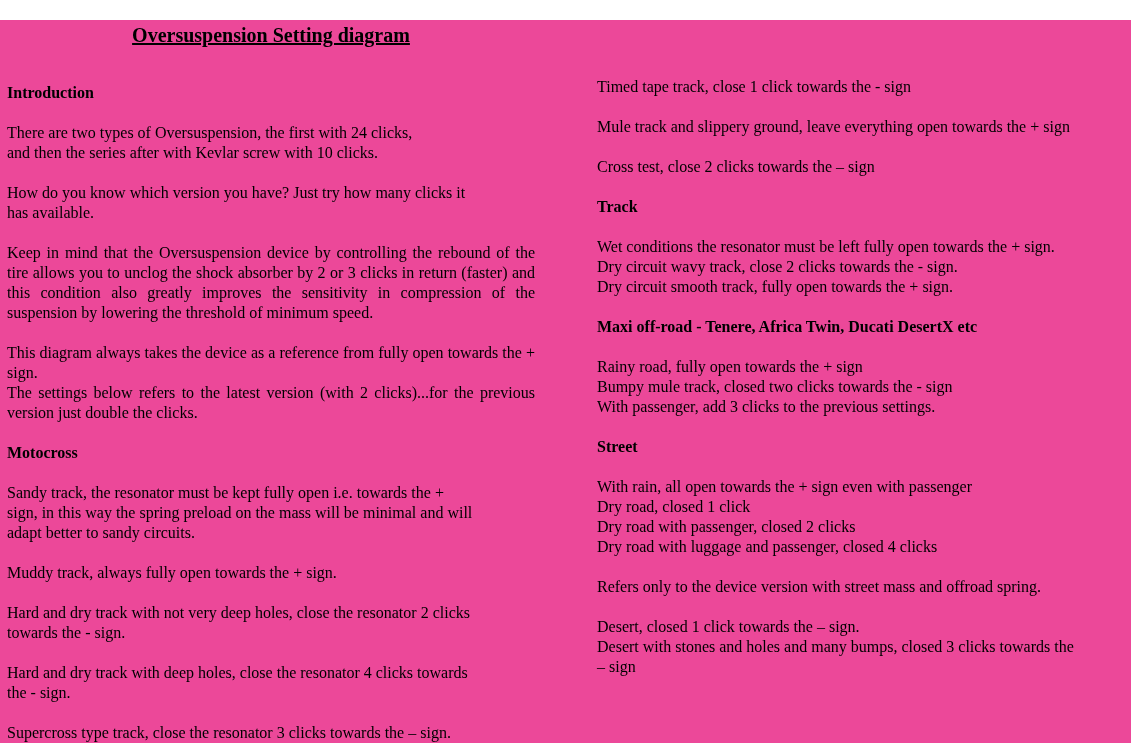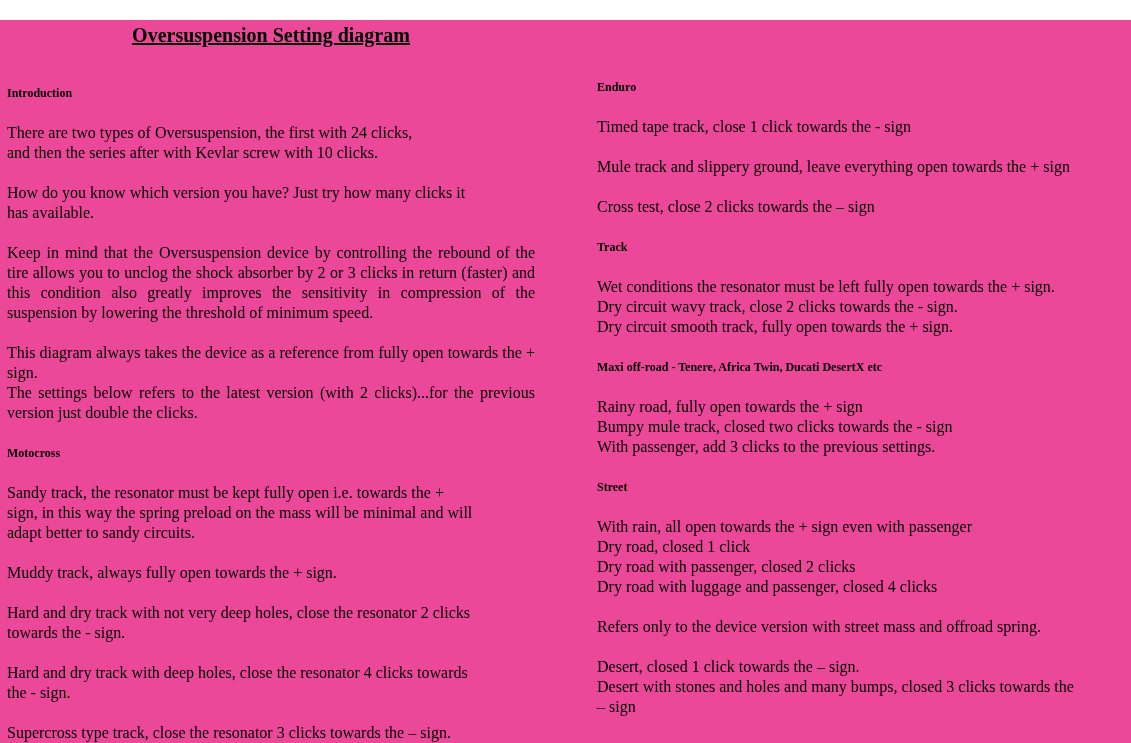--- a/index.html
+++ b/index.html
@@ -18,21 +18,21 @@
   .col-right { left: 597px; width: 528px; padding-top: 57px; box-sizing: border-box; }
   .title {
     font-size: 20px;
     line-height: 25px;
     font-weight: 700;
     text-align: center;
     text-decoration: underline;
     margin: 3px 0 35px 0;
   }
   .heading {
-    font-size: 12px;
+    font-size: 16px;
     line-height: 20px;
     font-weight: 700;
     margin: 0 0 20px 0;
     white-space: pre-line;
   }
   .paragraph {
     font-size: 16px;
     line-height: 20px;
     margin: 0 0 20px 0;
     white-space: pre-line;
@@ -61,21 +61,20 @@
         <div class="paragraph">Muddy track, always fully open towards the + sign.</div>
         <div class="paragraph">Hard and dry track with not very deep holes, close the resonator 2 clicks
 towards the - sign.</div>
         <div class="paragraph">Hard and dry track with deep holes, close the resonator 4 clicks towards
 the - sign.</div>
         <div class="paragraph">Supercross type track, close the resonator 3 clicks towards the – sign.</div>
       </div>
   </div>
   <div class="col col-right">
     <div id="right-blocks">
-        <div class="heading">Enduro</div>
         <div class="paragraph">Timed tape track, close 1 click towards the - sign</div>
         <div class="paragraph">Mule track and slippery ground, leave everything open towards the + sign</div>
         <div class="paragraph">Cross test, close 2 clicks towards the – sign</div>
         <div class="heading">Track</div>
         <div class="paragraph">Wet conditions the resonator must be left fully open towards the + sign.
 Dry circuit wavy track, close 2 clicks towards the - sign.
 Dry circuit smooth track, fully open towards the + sign.</div>
         <div class="heading">Maxi off-road - Tenere, Africa Twin, Ducati DesertX etc</div>
         <div class="paragraph">Rainy road, fully open towards the + sign
 Bumpy mule track, closed two clicks towards the - sign

